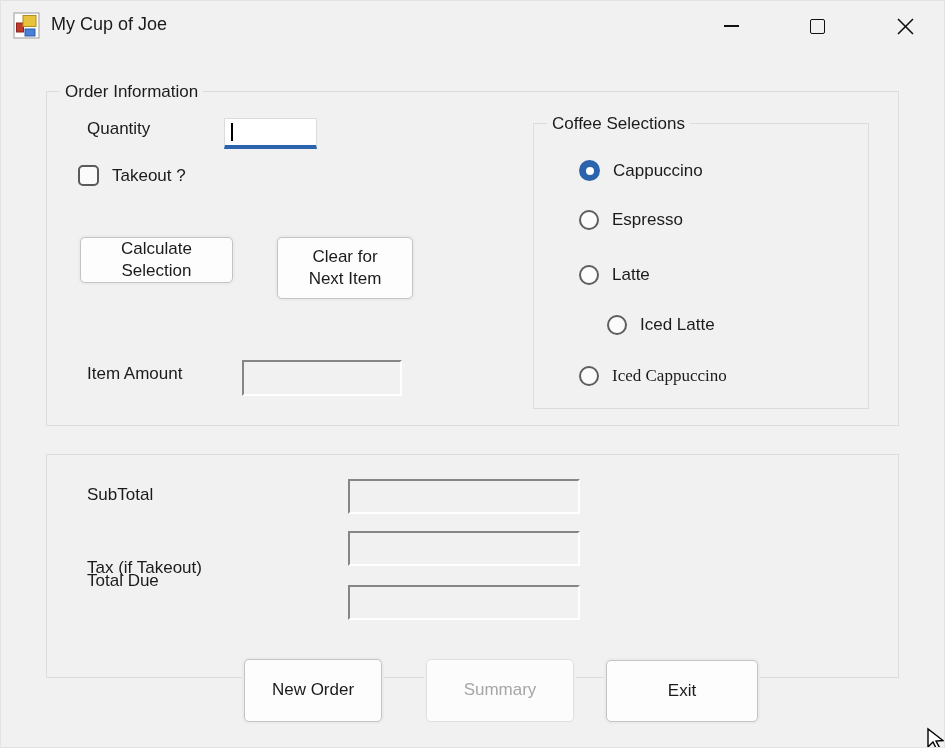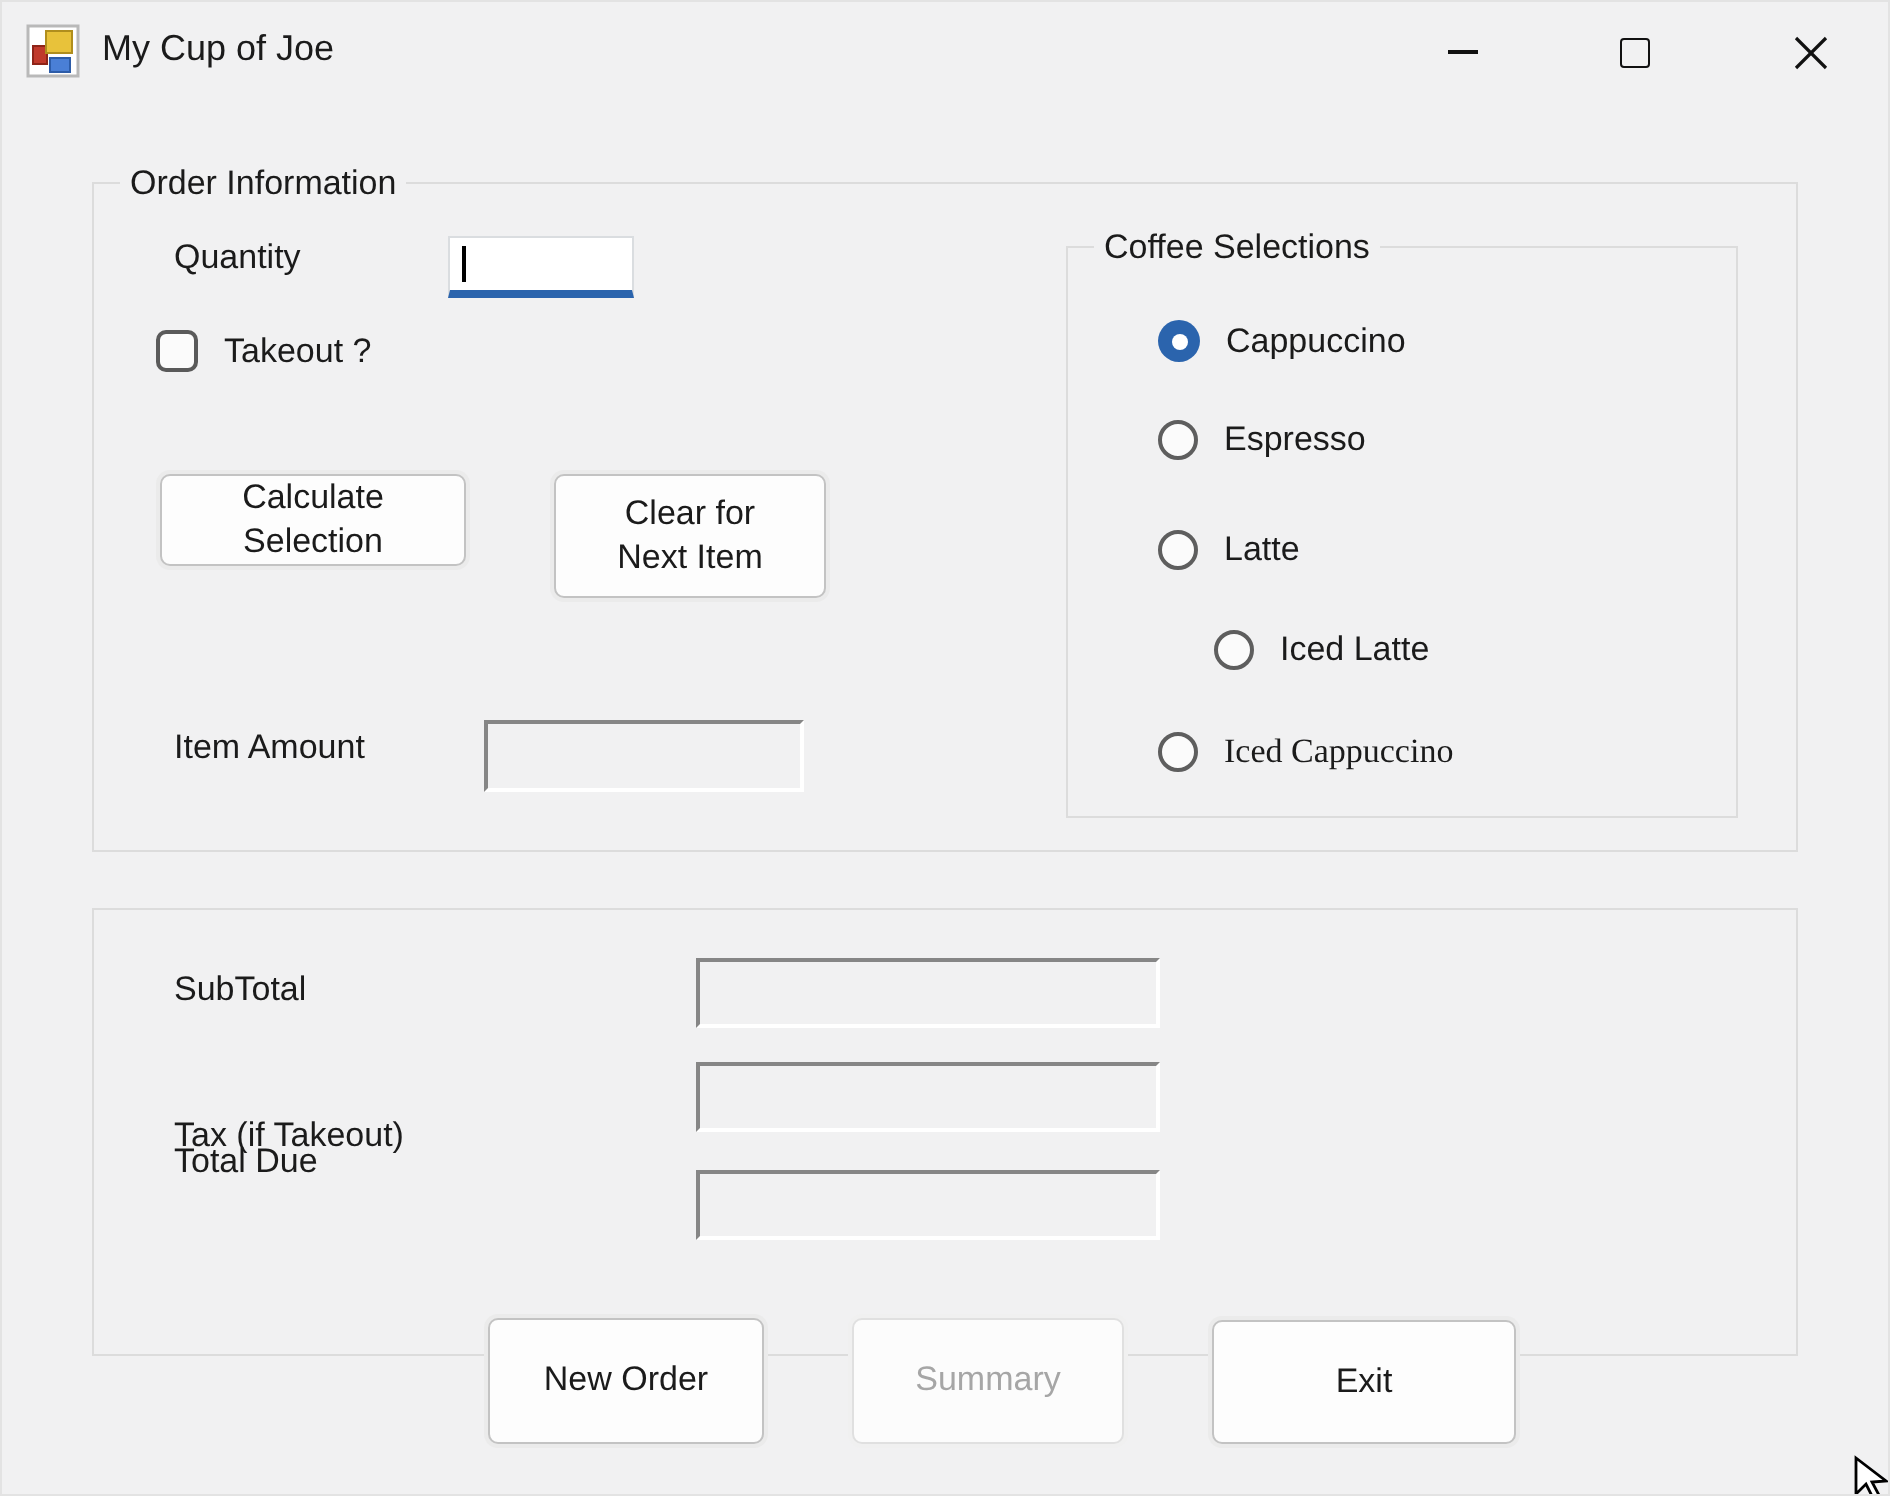--- a/index.html
+++ b/index.html
@@ -70,21 +70,21 @@
     font-family:"Liberation Sans", sans-serif;
     font-size:17px; color:#1b1b1b;
     display:flex; flex-direction:column; align-items:center; justify-content:center;
     line-height:1.3; text-align:center;
     cursor:default;
   }
   .btn[data-disabled="true"] { color:#a6a6a6; border-color:#e0e0e0; box-shadow:0 0 0 2px #f0f0f0; background:#fcfcfc; }
   #calc-btn  { left:33px;  top:145px; width:153px; height:46px; }
   #clear-btn { left:230px; top:145px; width:136px; height:62px; }
   #new-order-btn { left:243px; top:658px; width:138px; height:63px; }
-  #summary-btn   { left:425px; top:658px; width:136px; height:63px; }
+  #summary-btn   { left:425px; top:658px; width:148px; height:63px; }
   #exit-btn      { left:605px; top:659px; width:152px; height:62px; }
 
   
   .sunken {
     position:absolute;
     background:#f1f1f2;
     border-style:solid; border-width:2px;
     border-color:#868686 #ffffff #ffffff #868686;
     font-family:"Liberation Sans", sans-serif;
     font-size:16px; color:#1b1b1b; padding:0 6px;

